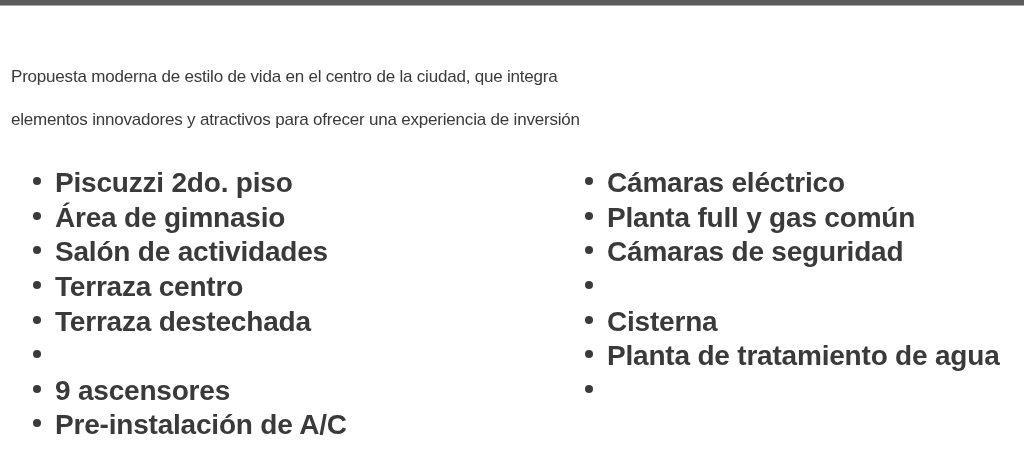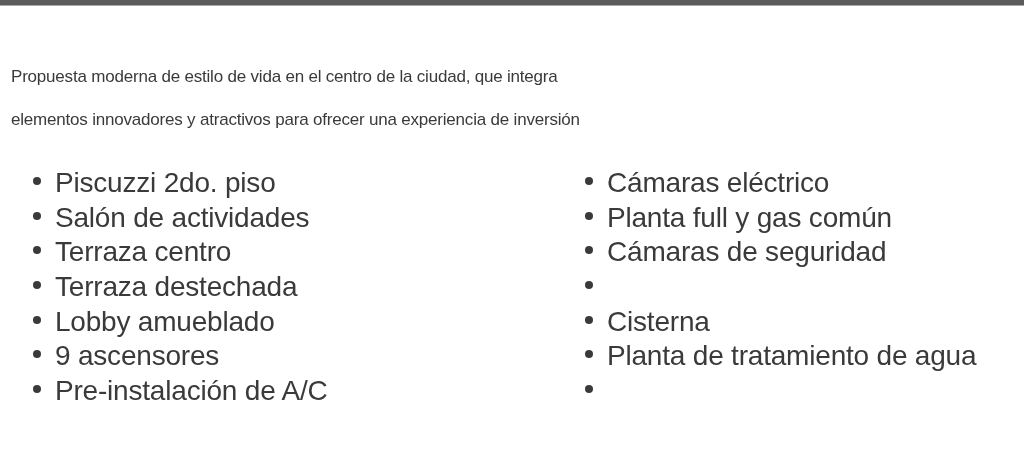--- a/index.html
+++ b/index.html
@@ -44,20 +44,21 @@
     padding: 0;
     list-style: none;
   }
   .amenities-col.left  { left: 33px;  }
   .amenities-col.right { left: 585px; }
   .amenities-col li {
     height: 34.6px;
     display: flex;
     align-items: center;
     white-space: nowrap;
+    font-weight: bold;
   }
   .amenities-col .dot {
     width: 8px;
     height: 8px;
     border-radius: 50%;
     background: #3a3a3a;
     flex: 0 0 auto;
     margin-right: 14px;
     transform: translateY(-2px);
   }
@@ -77,33 +78,36 @@
   </div>
 
 <div>
   <ul class="amenities-col left">
       <li>
         <span class="dot"></span>
         <span class="lbl">Piscuzzi 2do. piso</span>
       </li>
       <li>
         <span class="dot"></span>
+        <span class="lbl">Área de gimnasio</span>
+      </li>
+      <li>
+        <span class="dot"></span>
         <span class="lbl">Salón de actividades</span>
       </li>
       <li>
         <span class="dot"></span>
         <span class="lbl">Terraza centro</span>
       </li>
       <li>
         <span class="dot"></span>
         <span class="lbl">Terraza destechada</span>
       </li>
       <li>
         <span class="dot"></span>
-        <span class="lbl">Lobby amueblado</span>
       </li>
       <li>
         <span class="dot"></span>
         <span class="lbl">9 ascensores</span>
       </li>
       <li>
         <span class="dot"></span>
         <span class="lbl">Pre-instalación de A/C</span>
       </li>
     </ul>

